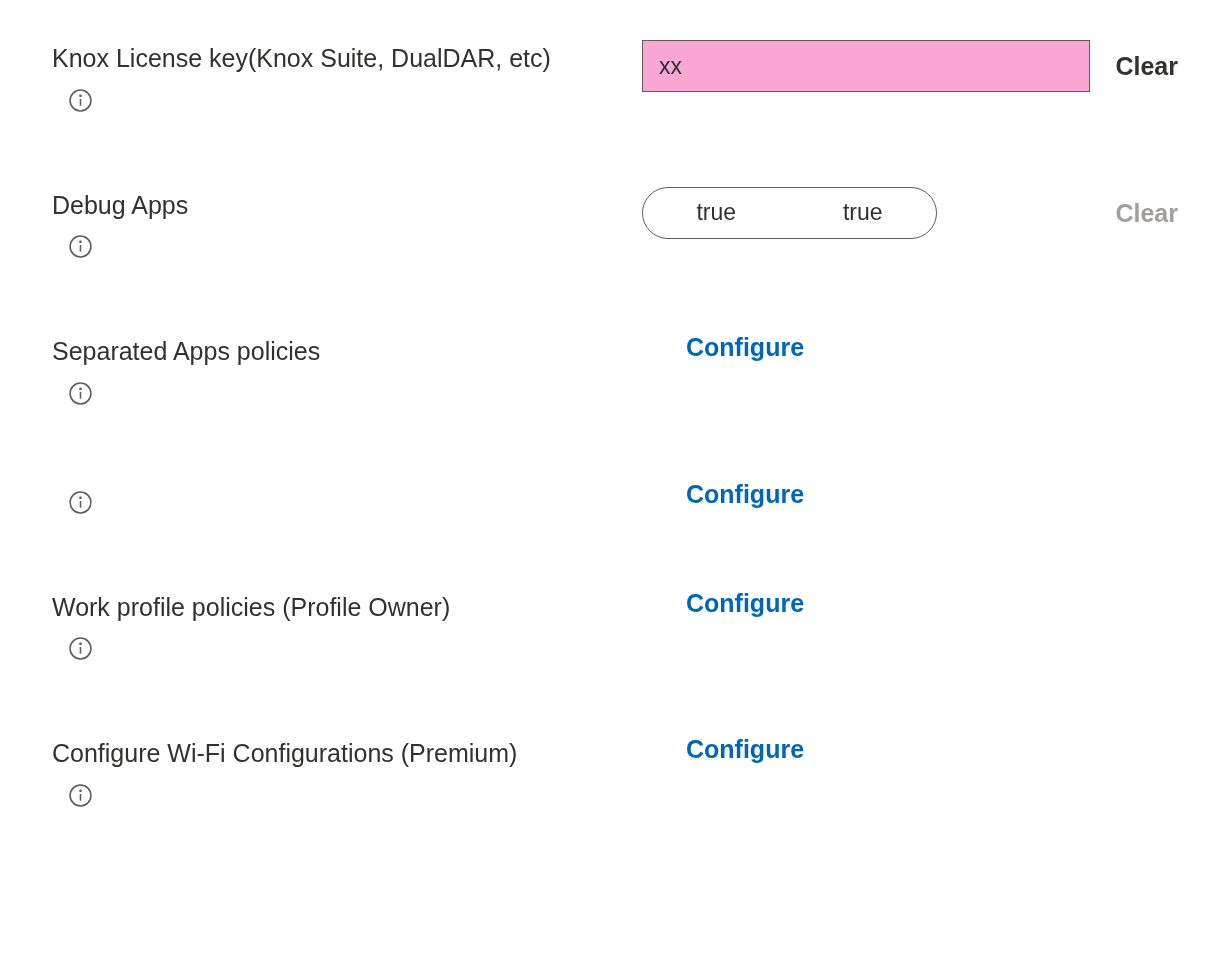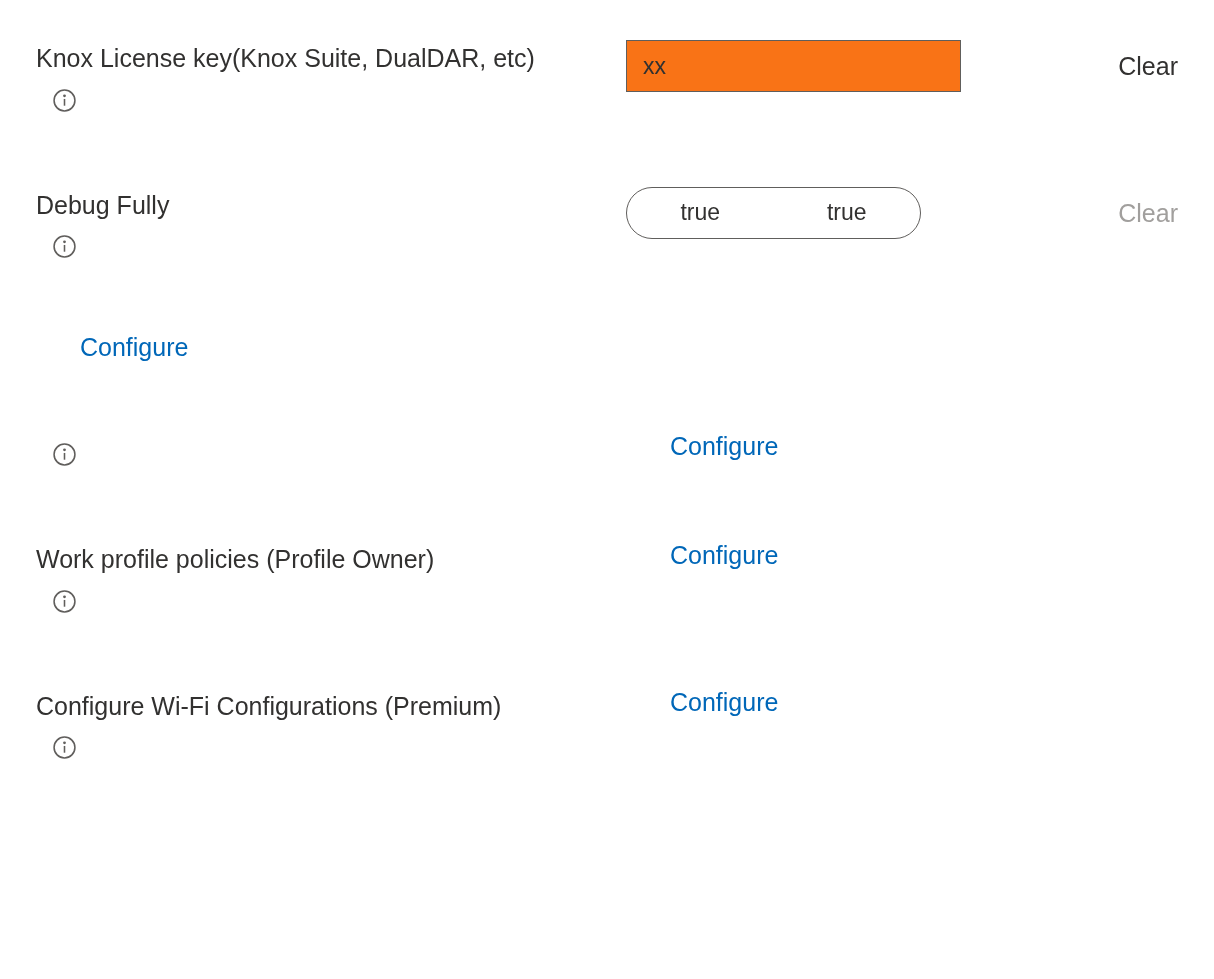--- a/index.html
+++ b/index.html
@@ -15,20 +15,21 @@
       width: 1214px;
     }
     .setting-row {
       display: flex;
       align-items: flex-start;
       margin-bottom: 70px;
     }
     .label-col {
       width: 590px;
       flex-shrink: 0;
+      margin-left: 16px;
     }
     .label-text {
       font-size: 25px;
       line-height: 1.5;
       color: #323130;
     }
     .info-icon {
       display: inline-flex;
       align-items: center;
       justify-content: center;
@@ -43,28 +44,28 @@
       flex: 1;
       display: flex;
       align-items: flex-start;
       justify-content: space-between;
     }
     .control-wrapper {
       display: flex;
       align-items: center;
     }
     .text-input {
-      width: 335px;
+      width: 448px;
       height: 52px;
       border: 1px solid #605e5c;
       padding: 12px 16px;
       font-size: 23px;
       font-family: inherit;
       color: #323130;
-      background: #f97316;
+      background: #f9a8d4;
     }
     .toggle-pill {
       display: flex;
       border: 1px solid #605e5c;
       border-radius: 26px;
       overflow: hidden;
       height: 52px;
       width: 295px;
     }
     .toggle-option {
@@ -74,29 +75,29 @@
       justify-content: center;
       font-size: 23px;
       cursor: pointer;
       color: #323130;
       background: transparent;
       border: none;
       font-family: inherit;
     }
     .configure-link {
       font-size: 25px;
-      font-weight: 400;
+      font-weight: 700;
       color: #0067b8;
       text-decoration: none;
       cursor: pointer;
       margin-left: 44px;
     }
     .clear-link {
       font-size: 25px;
-      font-weight: 400;
+      font-weight: 700;
       color: #323130;
       cursor: pointer;
       margin-left: auto;
       padding-top: 12px;
     }
     .clear-link.disabled {
       color: #a19f9d;
       cursor: default;
     }
   </style>
@@ -117,41 +118,51 @@
   <div class="control-col">
     <div class="control-wrapper">
       <input type="text" class="text-input" value="xx" style="">
     </div>
     <span class="clear-link">Clear</span>
   </div>
 </div>
 
 <div class="setting-row">
   <div class="label-col">
-    <div class="label-text">Debug Fully</div>
+    <div class="label-text">Debug Apps</div>
     <span class="info-icon">
       <svg viewBox="0 0 24 24" fill="none" stroke="#605e5c" stroke-width="1.5">
         <circle cx="12" cy="12" r="10"></circle>
         <line x1="12" y1="10.5" x2="12" y2="17"></line>
         <circle cx="12" cy="7.5" r="0.6" fill="#605e5c"></circle>
       </svg>
     </span>
   </div>
   <div class="control-col">
     <div class="control-wrapper">
       <div class="toggle-pill">
         <button class="toggle-option">true</button>
         <button class="toggle-option">true</button>
       </div>
     </div>
     <span class="clear-link disabled">Clear</span>
   </div>
 </div>
 
 <div class="setting-row">
+  <div class="label-col">
+    <div class="label-text">Separated Apps policies</div>
+    <span class="info-icon">
+      <svg viewBox="0 0 24 24" fill="none" stroke="#605e5c" stroke-width="1.5">
+        <circle cx="12" cy="12" r="10"></circle>
+        <line x1="12" y1="10.5" x2="12" y2="17"></line>
+        <circle cx="12" cy="7.5" r="0.6" fill="#605e5c"></circle>
+      </svg>
+    </span>
+  </div>
   <div class="control-col">
     <div class="control-wrapper">
       <a class="configure-link">Configure</a>
     </div>
   </div>
 </div>
 
 <div class="setting-row">
   <div class="label-col">
     <span class="info-icon">

